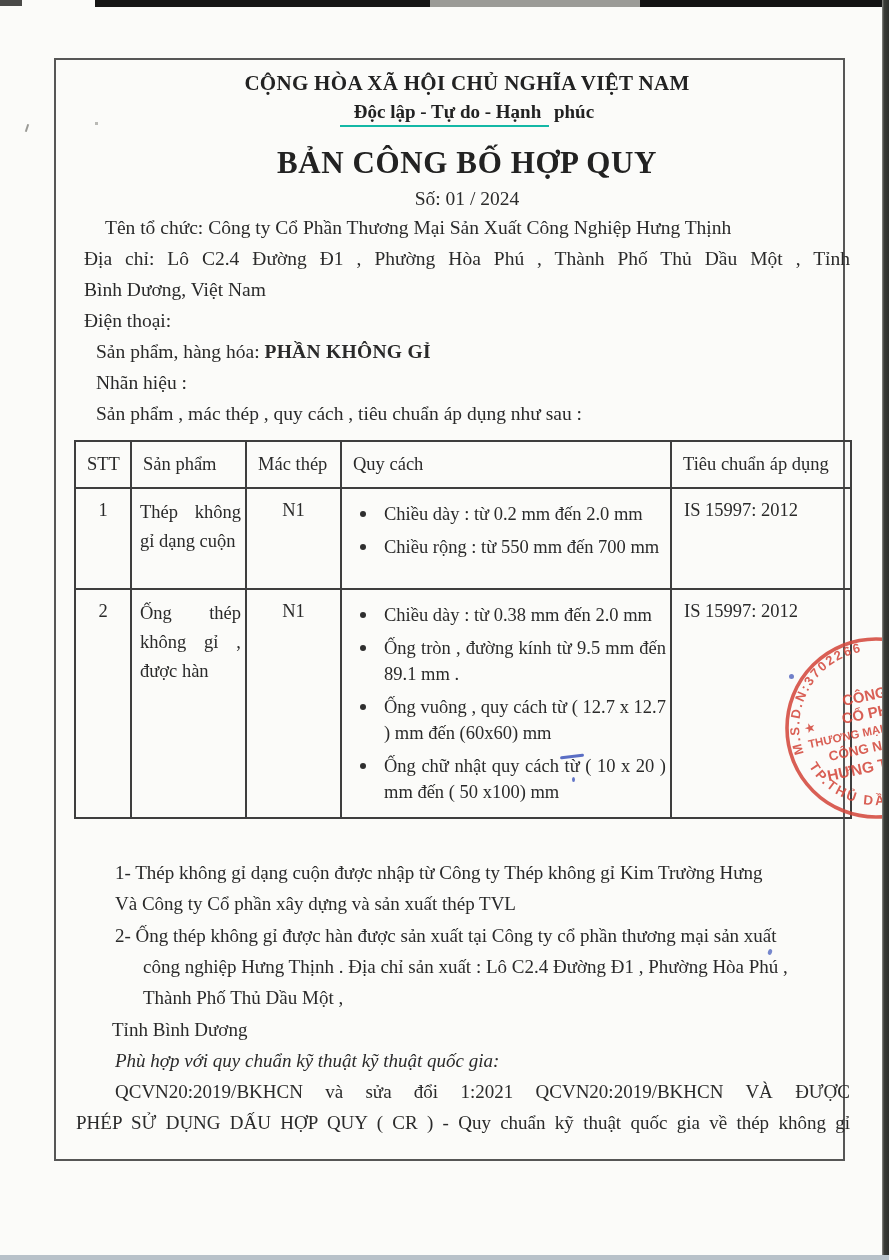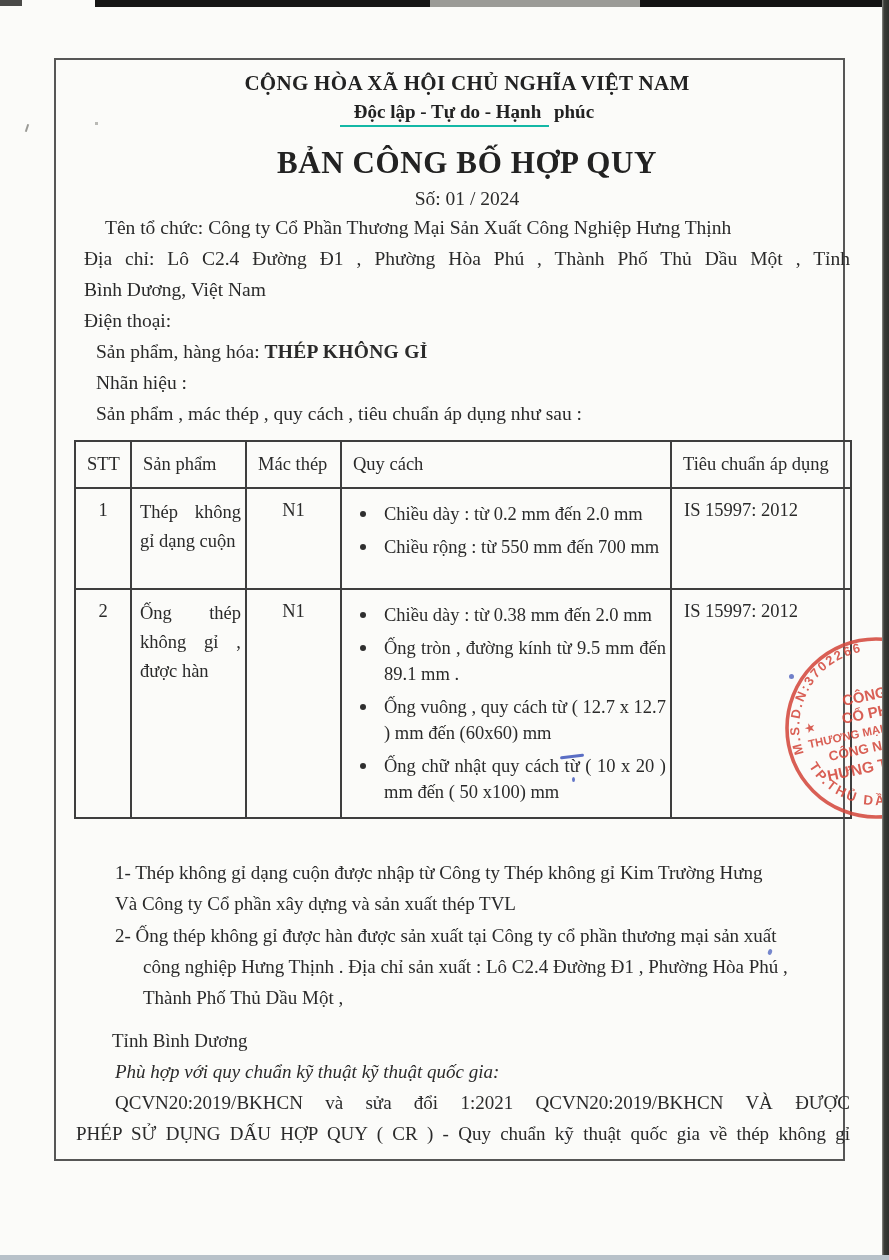--- a/index.html
+++ b/index.html
@@ -57,21 +57,21 @@
   tr.row-1 td{height:101px;}
   tr.row-2 td{height:229px;}
   .bullet{position:relative;text-align:justify;line-height:26px;margin-bottom:7px;width:282px;}
   .bullet::before{content:"";position:absolute;left:-24px;top:10px;width:6px;height:6px;border-radius:50%;background:#2f2f2f;}
   
   .notes{font-size:19px;line-height:31px;}
   .note-line{white-space:nowrap;}
   .n1{margin-top:38px;margin-left:31px;}
   .n2{margin-top:1px;margin-left:31px;}
   .n2-cont{margin-left:59px;}
-  .province{margin-left:28px;margin-top:12px;}
+  .province{margin-left:28px;margin-top:1px;}
   .conf-intro{margin-left:31px;font-style:italic;}
   .conf-1{margin-left:31px;width:735px;text-align:justify;text-align-last:justify;}
   .conf-2{margin-left:-8px;width:774px;text-align:justify;text-align-last:justify;}
   
   .stamp{position:absolute;left:781px;top:633px;width:190px;height:190px;opacity:.87;z-index:20;}
 </style>
 </head>
 <body>
 
 <div class="scan-top-1"></div>
@@ -88,21 +88,21 @@
   <div class="nat-title">CỘNG HÒA XÃ HỘI CHỦ NGHĨA VIỆT NAM</div>
   <div class="motto"><span class="u">Độc lập - Tự do - Hạnh</span><span> phúc</span></div>
 
   <div class="doc-title">BẢN CÔNG BỐ HỢP QUY</div>
   <div class="doc-number">Số: 01 / 2024</div>
 
   <p class="body-line p-org">Tên tổ chức: Công ty Cổ Phần Thương Mại Sản Xuất Công Nghiệp Hưng Thịnh</p>
   <p class="body-line stretch">Địa chỉ: Lô C2.4 Đường Đ1 , Phường Hòa Phú , Thành Phố Thủ Dầu Một , Tỉnh</p>
   <p class="body-line">Bình Dương, Việt Nam</p>
   <p class="body-line p-phone">Điện thoại:</p>
-  <p class="body-line p-product"><span>Sản phẩm, hàng hóa: </span><b>THÉP KHÔNG GỈ</b></p>
+  <p class="body-line p-product"><span>Sản phẩm, hàng hóa: </span><b>PHẦN KHÔNG GỈ</b></p>
   <p class="body-line p-brand">Nhãn hiệu :</p>
   <p class="body-line p-intro">Sản phẩm , mác thép , quy cách , tiêu chuẩn áp dụng như sau :</p>
 
   <table class="spec">
     <colgroup>
       <col style="width:56px">
         <col style="width:115px">
         <col style="width:95px">
       <col style="width:330px">
         <col style="width:180px">

